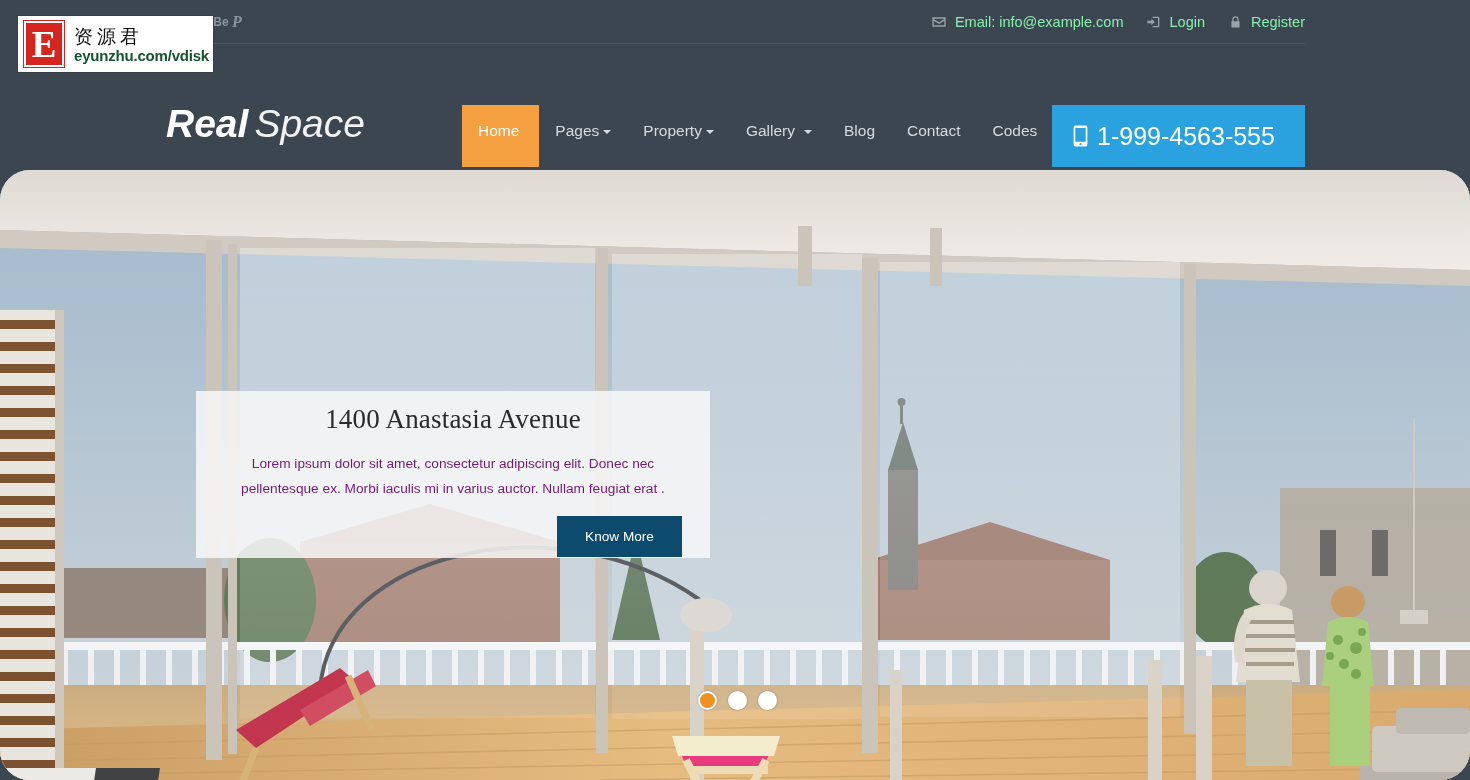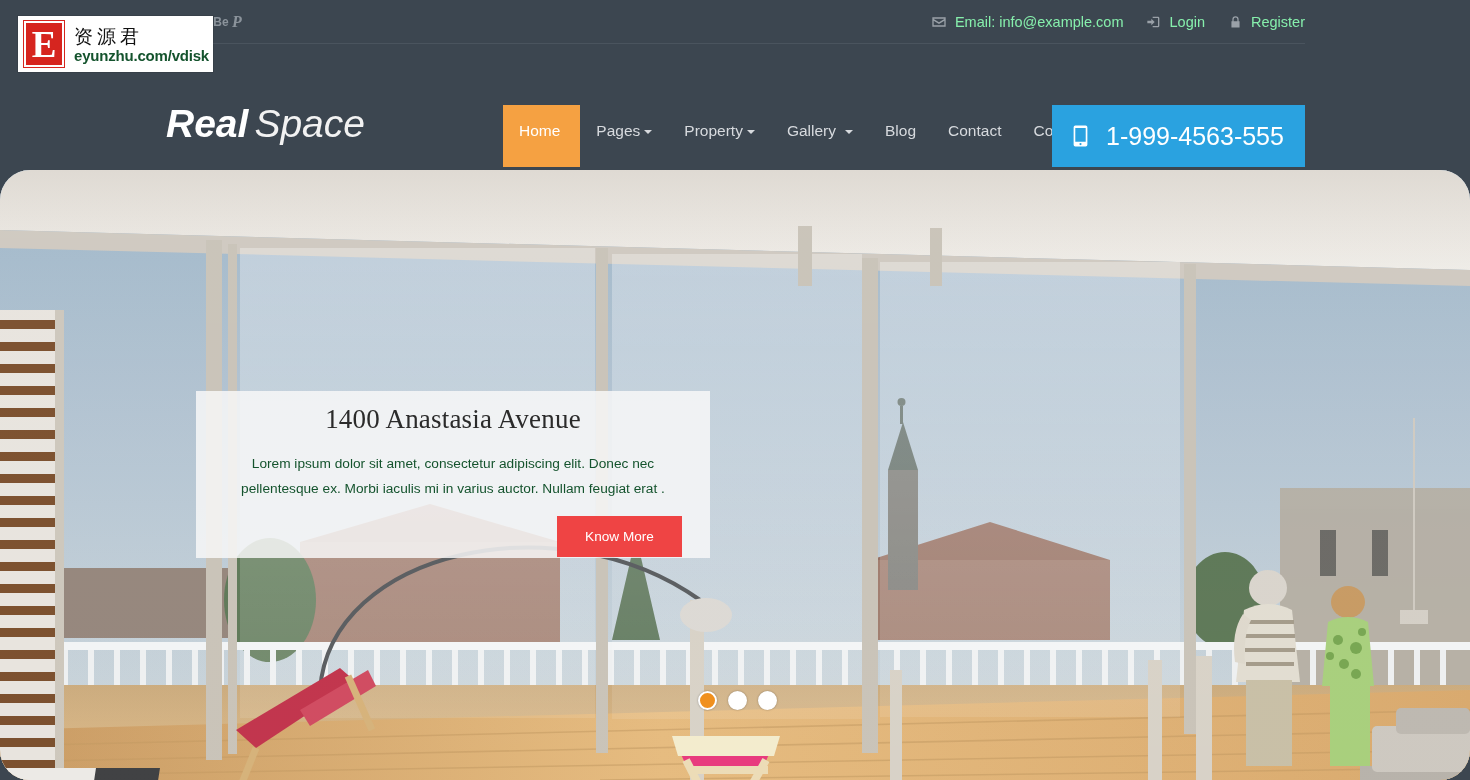--- a/index.html
+++ b/index.html
@@ -69,33 +69,32 @@
     display:flex; align-items:flex-start;
   }
   .mainnav a{
     display:block; text-decoration:none; color:#d7dade;
     font-size:15.5px; line-height:1;
     padding:18px 16px 0 16px; height:62px;
   }
   .mainnav a.active{
     background:#f5a142; color:#ffffff; padding-right:20px;
     height:62px;
-    margin-left:41px;
   }
   .mainnav a .caret{
     display:inline-block; width:0;height:0; margin-left:4px;
     border-left:4px solid transparent; border-right:4px solid transparent;
     border-top:4px solid #d7dade; vertical-align:middle;
   }
   .mainnav a.gap-caret .caret{ margin-left:9px; }
 
   .phonebtn{
     position:absolute; right:165px; top:61px;
     width:253px; height:62px; background:#2aa2e0;
-    display:flex; align-items:center; padding-left:16px; gap:13px;
+    display:flex; align-items:center; padding-left:16px; gap:4px;
     color:#ffffff;
   }
   .phone-ic{ width:25px; height:36px; display:flex; align-items:center; }
   .phone-ic svg{ fill:#ffffff; }
   .phonetxt{ font-size:25px; letter-spacing:0px; white-space:nowrap; }
 
   
   .hero{
     position:absolute; left:0; top:170px; width:1470px; height:610px;
     overflow:hidden; background:#9aa5ae;border-radius:30px;
@@ -107,26 +106,26 @@
     width:514px; height:167px;
     background:rgba(248,248,248,0.84);
     z-index:5;
   }
   .caption h2{
     font-family:"Liberation Serif", serif;
     font-weight:400; font-size:27px; color:#2b2b2b;
     text-align:center; padding-top:13px; letter-spacing:0.2px;
   }
   .caption p{
-    font-size:13.7px; color:#14532d; text-align:center;
+    font-size:13.7px; color:#701a75; text-align:center;
     line-height:25px; padding:16px 22px 0 22px;
   }
   .knowmore{
     position:absolute; left:557px; top:346px;
-    width:125px; height:41px; background:#ef4444;
+    width:125px; height:41px; background:#0c4a6e;
     color:#ffffff; font-size:13.6px;
     display:flex; align-items:center; justify-content:center;
     border:none; cursor:pointer; z-index:6;
     font-family:"Liberation Sans", sans-serif;
   }
 
   .dots{
     position:absolute; left:698px; top:521px; z-index:6;
     display:flex; gap:11px;
   }

